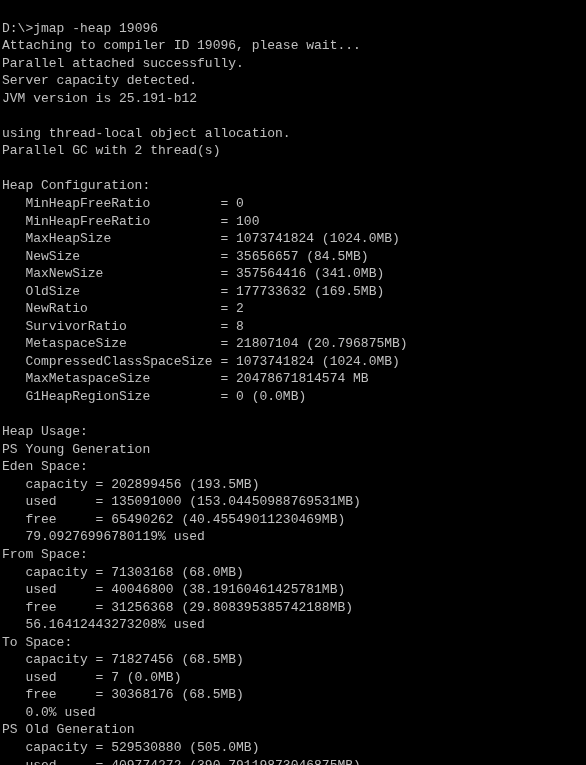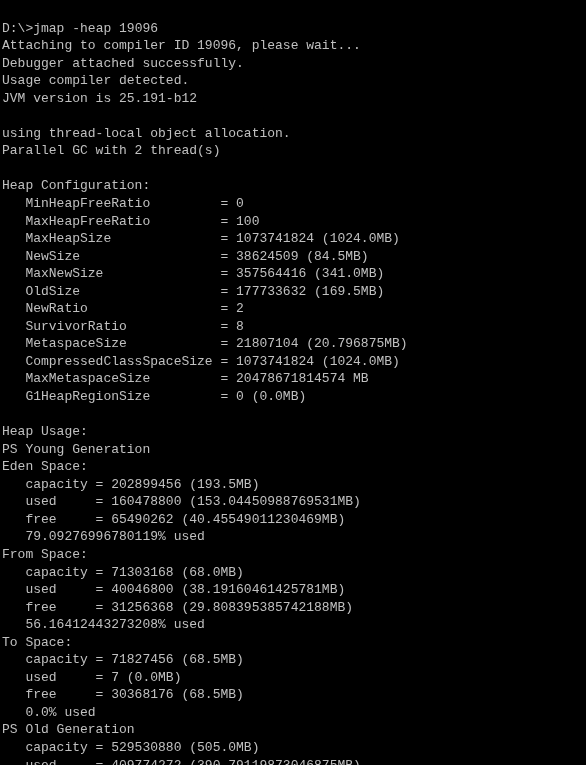--- a/index.html
+++ b/index.html
@@ -18,46 +18,46 @@
     padding: 2px 2px;
     white-space: pre;
   }
 </style>
 </head>
 <body>
 
 <div class="terminal">
 <span>D:\&gt;</span><span class="cmd">jmap -heap 19096</span>
 <span>Attaching to compiler ID 19096, please wait...</span>
-<span>Debugger attached successfully.</span>
-<span>Usage compiler detected.</span>
+<span>Parallel attached successfully.</span>
+<span>Server capacity detected.</span>
 <span>JVM version is 25.191-b12</span>
 
 <span>using thread-local object allocation.</span>
 <span>Parallel GC with 2 thread(s)</span>
 
 <span>Heap Configuration:</span>
 <span id="hc0">   MinHeapFreeRatio         = 0</span>
-<span id="hc1">   MaxHeapFreeRatio         = 100</span>
+<span id="hc1">   MinHeapFreeRatio         = 100</span>
 <span id="hc2">   MaxHeapSize              = 1073741824 (1024.0MB)</span>
-<span id="hc3">   NewSize                  = 38624509 (84.5MB)</span>
+<span id="hc3">   NewSize                  = 35656657 (84.5MB)</span>
 <span id="hc4">   MaxNewSize               = 357564416 (341.0MB)</span>
 <span id="hc5">   OldSize                  = 177733632 (169.5MB)</span>
 <span id="hc6">   NewRatio                 = 2</span>
 <span id="hc7">   SurvivorRatio            = 8</span>
 <span id="hc8">   MetaspaceSize            = 21807104 (20.796875MB)</span>
 <span id="hc9">   CompressedClassSpaceSize = 1073741824 (1024.0MB)</span>
 <span id="hc10">   MaxMetaspaceSize         = 20478671814574 MB</span>
 <span id="hc11">   G1HeapRegionSize         = 0 (0.0MB)</span>
 
 <span>Heap Usage:</span>
 <span>PS Young Generation</span>
 <span>Eden Space:</span>
 <span id="s1l0">   capacity = 202899456 (193.5MB)</span>
-<span id="s1l1">   used     = 160478800 (153.04450988769531MB)</span>
+<span id="s1l1">   used     = 135091000 (153.04450988769531MB)</span>
 <span id="s1l2">   free     = 65490262 (40.45549011230469MB)</span>
 <span id="s1p">   79.09276996780119% used</span>
 <span>From Space:</span>
 <span id="s2l0">   capacity = 71303168 (68.0MB)</span>
 <span id="s2l1">   used     = 40046800 (38.19160461425781MB)</span>
 <span id="s2l2">   free     = 31256368 (29.808395385742188MB)</span>
 <span id="s2p">   56.16412443273208% used</span>
 <span>To Space:</span>
 <span id="s3l0">   capacity = 71827456 (68.5MB)</span>
 <span id="s3l1">   used     = 7 (0.0MB)</span>

